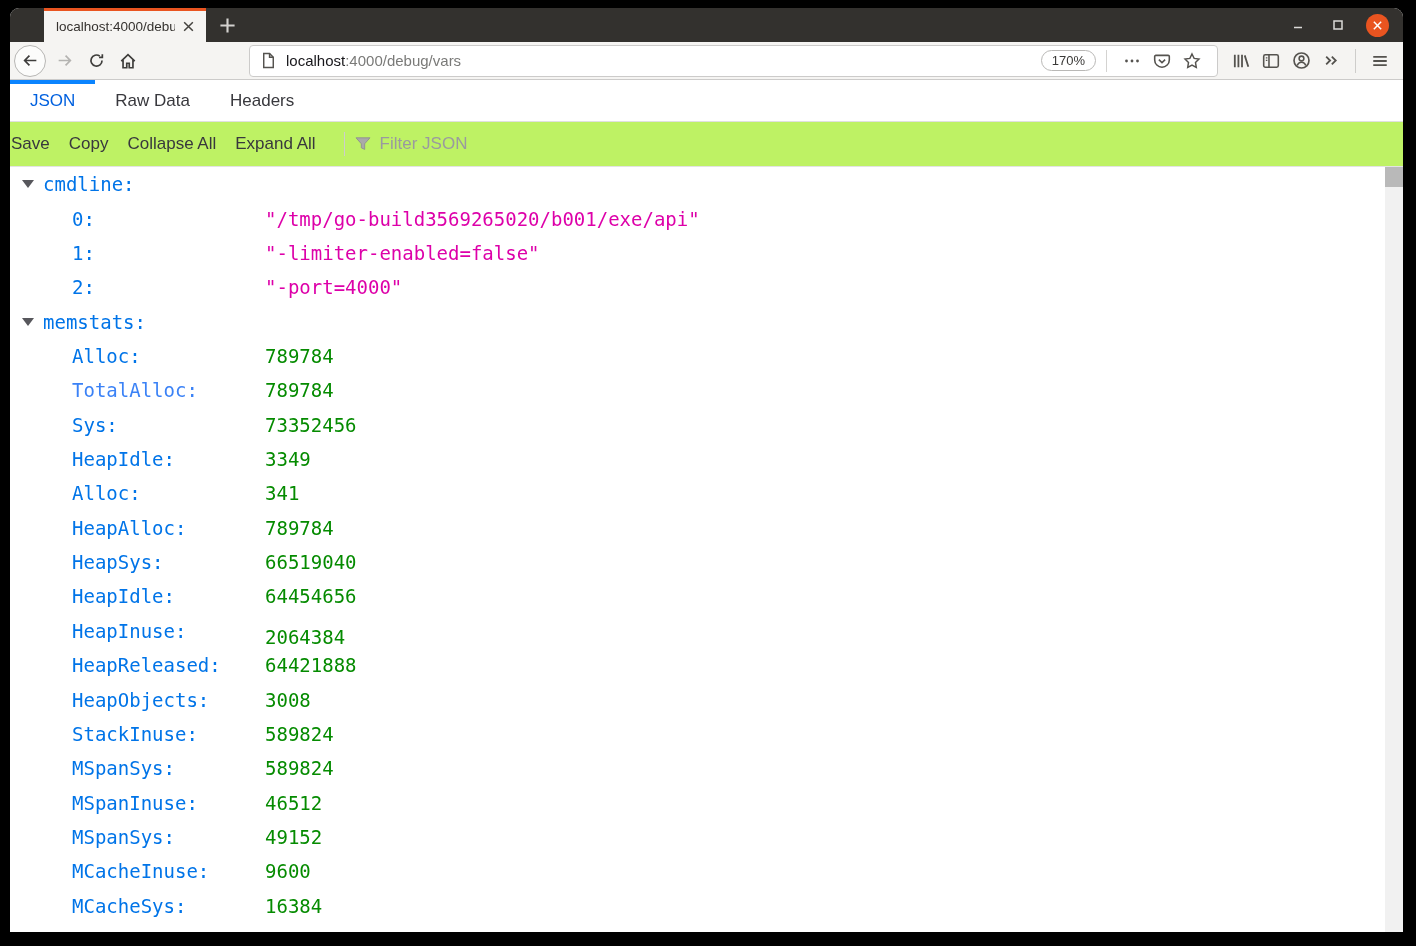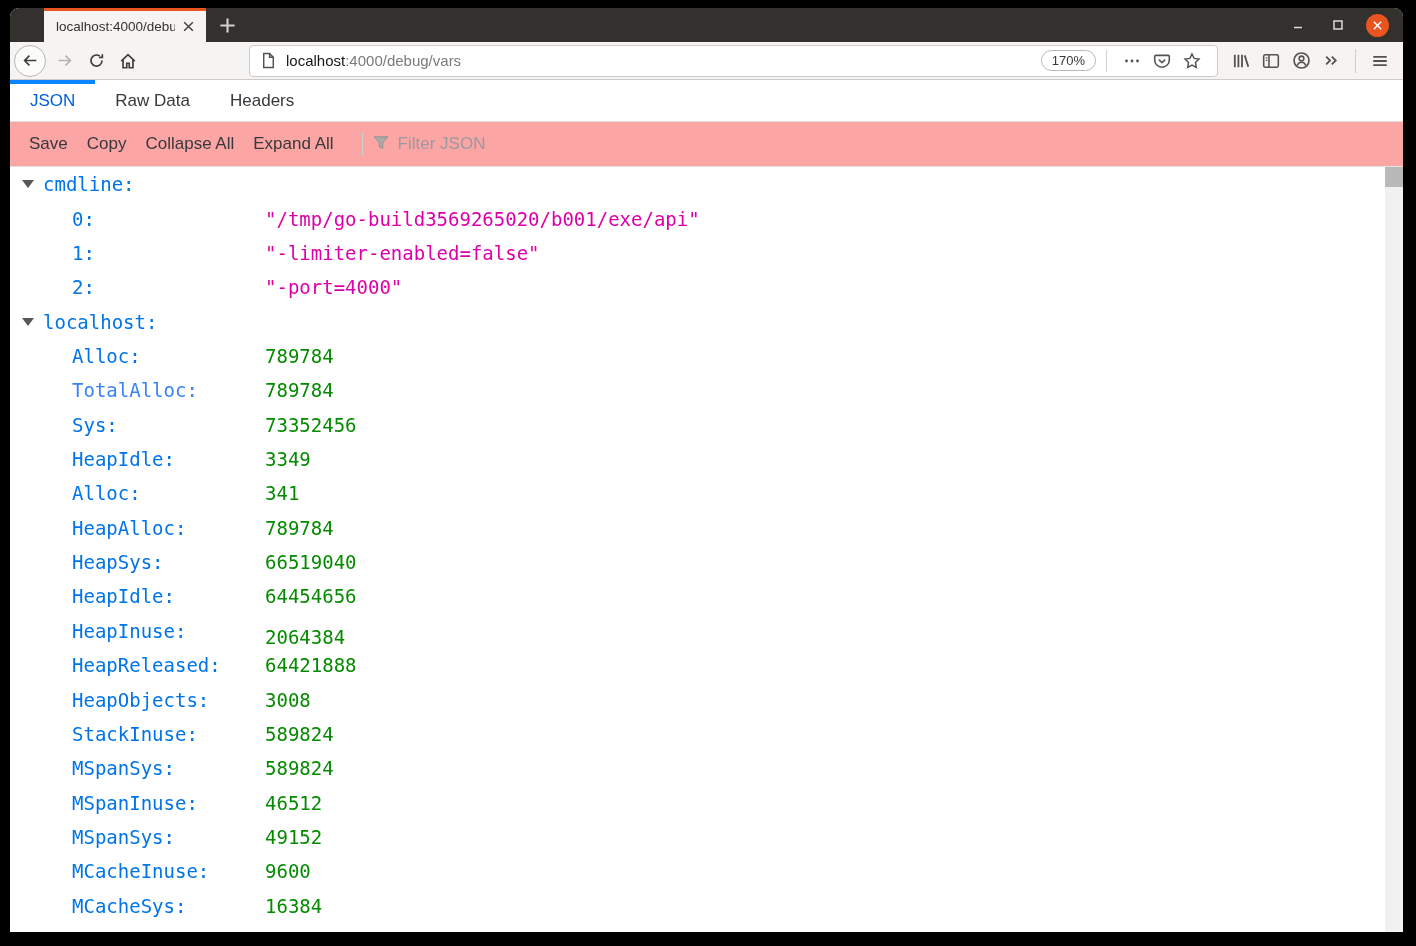--- a/index.html
+++ b/index.html
@@ -52,24 +52,24 @@
   
   .vtabs { height:42px; background:#fff; border-bottom:1px solid #e0e0e0;
            display:flex; align-items:stretch; flex:none; }
   .vtab { position:relative; padding:0 20px; display:flex; align-items:center;
           font-size:17px; color:#38383d; }
   .vtab.active { color:#0060df; }
   .vtab.active::before { content:""; position:absolute; top:0; left:0; right:0;
           height:4px; background:#0a84ff; }
 
   
-  .jtoolbar { height:45px; background:#fca5a5; border-bottom:1px solid #e3e3e3;
-              display:flex; align-items:center; padding-left:19px; flex:none; }
+  .jtoolbar { height:45px; background:#bef264; border-bottom:1px solid #e3e3e3;
+              display:flex; align-items:center; padding-left:1px; flex:none; }
   .jt-btn { font-size:17px; color:#38383d; margin-right:19px; }
-  .filter-wrap { display:flex; }
+  .filter-wrap { display:flex; align-items:center; }
   .filter-input { border:none; outline:none; background:transparent;
                   font-size:17px; color:#38383d; width:200px; margin-left:8px;
                   font-family:"Liberation Sans", sans-serif; }
   .filter-input::placeholder { color:#9a9a9f; }
 
   
   .content { flex:1; position:relative; background:#fff; overflow:hidden;
              font-family:"DejaVu Sans Mono", monospace; font-size:19px; }
   .json-row { height:34.36px; display:flex; align-items:center; }
   .json-row.lvl0 { padding-left:12px; }
@@ -249,21 +249,21 @@
         <div class="json-row lvl1">
           <span class="jkey" style="color: rgb(0, 116, 232);">1:</span>
           <span class="jval-string" style="color: rgb(221, 0, 169);">"-limiter-enabled=false"</span>
         </div>
         <div class="json-row lvl1">
           <span class="jkey" style="color: rgb(0, 116, 232);">2:</span>
           <span class="jval-string" style="color: rgb(221, 0, 169);">"-port=4000"</span>
         </div>
         <div class="json-row lvl0">
           <span class="twisty"></span>
-          <span class="jkey" style="color: rgb(0, 116, 232);">localhost:</span>
+          <span class="jkey" style="color: rgb(0, 116, 232);">memstats:</span>
         </div>
         <div class="json-row lvl1">
           <span class="jkey" style="color: rgb(0, 116, 232);">Alloc:</span>
           <span class="jval-number" style="color: rgb(5, 139, 0);">789784</span>
         </div>
         <div class="json-row lvl1">
           <span class="jkey" style="color: #3b82f6;">TotalAlloc:</span>
           <span class="jval-number" style="color: rgb(5, 139, 0);">789784</span>
         </div>
         <div class="json-row lvl1">

